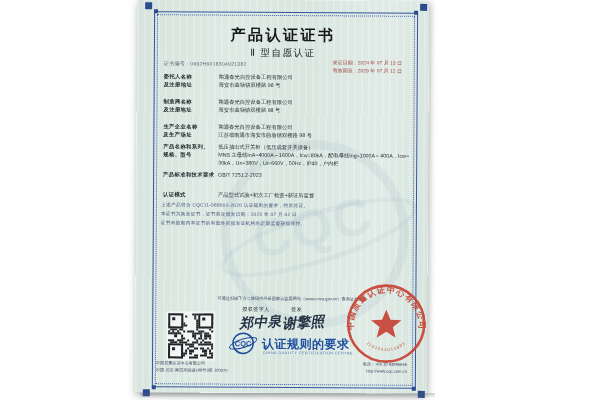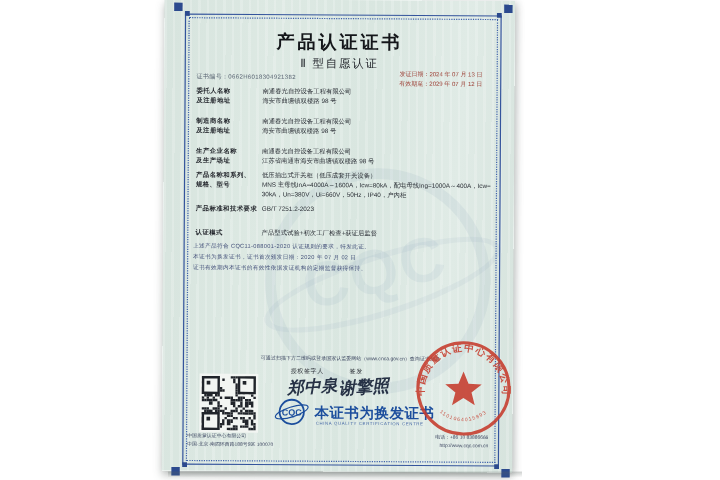--- a/index.html
+++ b/index.html
@@ -606,21 +606,21 @@
     <div class="abs signlbl" style="left:107px">授权签字人</div>
     <div class="abs signlbl" style="left:156px">签发</div>
     <div class="abs sig" style="left:104px">郑中泉</div>
     <div class="abs sig" style="left:147px">谢擎照</div>
 
     <svg class="abs logo" viewBox="0 0 40 36">
       <circle cx="20" cy="18" r="13.5" fill="none" stroke="#1c4e9d" stroke-width="2"></circle>
       <text x="20" y="22" text-anchor="middle" font-size="10" font-weight="bold" fill="#1c4e9d" font-family="Liberation Sans,sans-serif">CQC</text>
       <ellipse cx="20" cy="18" rx="19" ry="5.5" fill="none" stroke="#1c4e9d" stroke-width="1.3" transform="rotate(-18 20 18)"></ellipse>
     </svg>
-    <div class="abs orgname">本证书为换发证书</div>
+    <div class="abs orgname">认证规则的要求</div>
     <div class="abs orgen">CHINA QUALITY CERTIFICATION CENTRE</div>
 
     <div class="abs footL">
       <div>中国质量认证中心有限公司</div>
       <div>中国·北京·南四环西路188号9区 100070</div>
     </div>
     <div class="abs footR">
       <div>电话：+86 10 83886666</div>
       <div>http://www.cqc.com.cn</div>
     </div>

